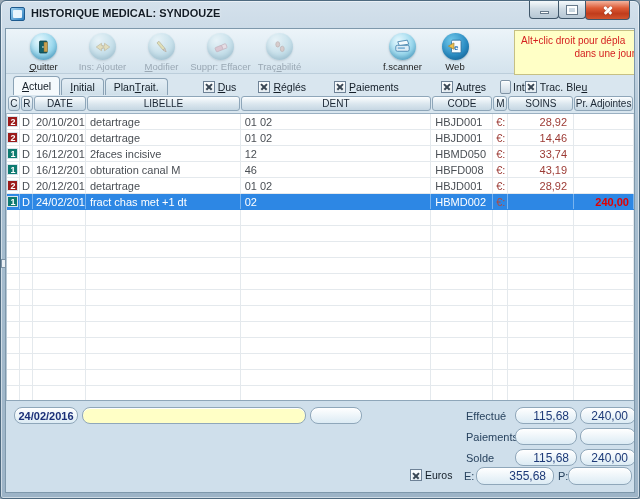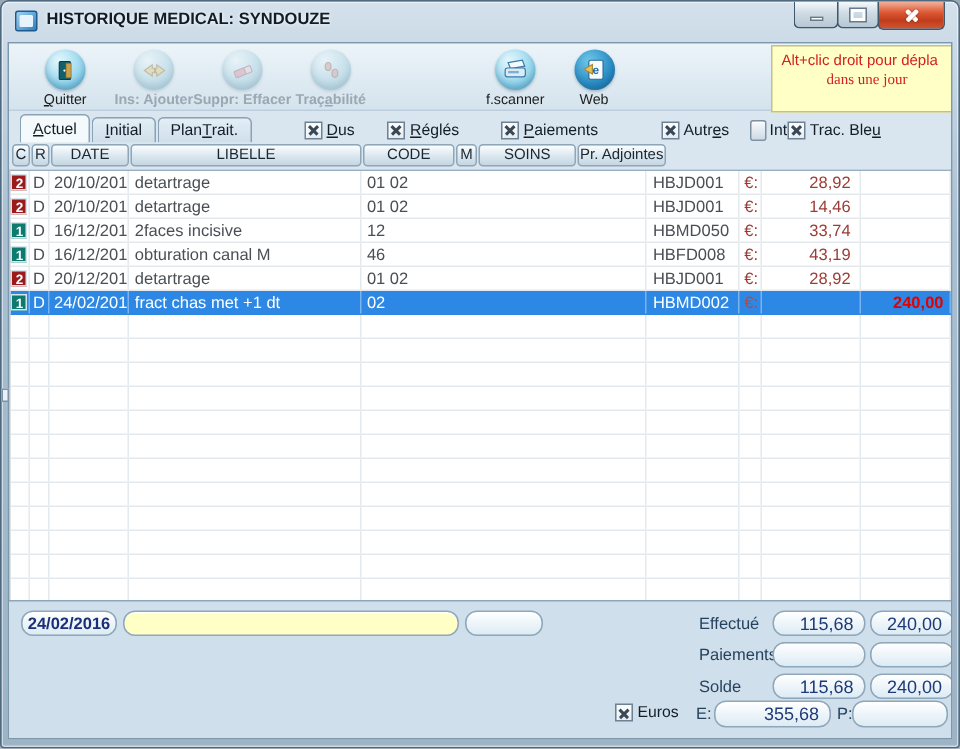--- a/index.html
+++ b/index.html
@@ -32,27 +32,27 @@
   
   .toolbar{height:45px;position:relative;background:linear-gradient(#ecf4f9,#d4e3ed);
     border-bottom:1px solid #bccedb;display:flex;align-items:flex-start;padding:2px 0 0 8px;flex:none;}
   .tbtn{width:59px;display:flex;flex-direction:column;align-items:center;gap:1px;padding-top:2px;flex:none;justify-content:space-between;}
   .tb-circle{width:27px;height:27px;border-radius:50%;display:flex;align-items:center;justify-content:center;
     background:radial-gradient(circle at 35% 28%,#e4f7fd,#9cd9ee 55%,#64b7d8);
     box-shadow:inset 0 -3px 4px rgba(30,100,140,.35),0 1px 2px rgba(50,80,100,.35);}
   .tb-circle.dark{background:radial-gradient(circle at 35% 28%,#6ec6e8,#2a8cc4 60%,#145a90);}
   .tb-label{font-size:9.5px;color:#1c1c1c;white-space:nowrap;}
   .tbtn.disabled .tb-circle{opacity:.5;filter:grayscale(.35);}
-  .tbtn.disabled .tb-label{color:#9aa8b4;font-weight:bold;}
+  .tbtn.disabled .tb-label{color:#9aa8b4;}
   .sp-a{width:64px;flex:none;}
   .tbtn.narrow{width:46px;}
   .note{position:absolute;top:1px;right:-6px;width:126px;height:45px;background:#ffffc6;
     border:1px solid #c6c084;font-size:10px;color:#d41f1f;padding:3px 4px 0 6px;line-height:13px;}
   .note .l1{white-space:nowrap;}
-  .note .l2{text-align:center;white-space:nowrap;font-family:Liberation Serif, serif;}
+  .note .l2{text-align:right;white-space:nowrap;}
   
   .tabbar{height:21px;display:flex;align-items:flex-end;padding-left:7px;flex:none;}
   .tab{height:17px;padding:0 8px;display:flex;align-items:center;font-size:10.5px;color:#141e28;
     background:linear-gradient(#e4eef5,#cfdfe9);border:1px solid #8aa2b5;border-bottom:none;
     border-radius:4px 4px 0 0;margin-right:1px;white-space:nowrap;}
   .tab.active{background:#f4f9fc;height:19px;z-index:2;}
   .filter{display:flex;align-items:center;height:17px;white-space:nowrap;}
   .xbox{width:12px;height:12px;flex:none;background:linear-gradient(#ffffff,#e4ecf1);border:1px solid #6e8296;
     box-shadow:inset 1px 1px 0 #f6fafc;position:relative;margin-right:3px;}
   .xbox.checked::before,.xbox.checked::after{content:"";position:absolute;left:1px;top:4.5px;width:8px;height:1.5px;background:#3a4754;}
@@ -144,20 +144,31 @@
             <svg width="18" height="18" viewBox="0 0 24 24">
               <path d="M3 12 L10 7 V10 H12 V14 H10 V17 Z" fill="#eccf5e" stroke="#a8883a"></path>
               <path d="M21 12 L14 7 V10 H13 V14 H14 V17 Z" fill="#eccf5e" stroke="#a8883a"></path>
             </svg>
           </div>
           <div class="tb-label">Ins: Ajouter</div>
         </div>
         <div class="tbtn disabled">
           <div class="tb-circle">
             <svg width="18" height="18" viewBox="0 0 24 24">
+              <g transform="rotate(-40 12 12)">
+                <rect x="10.4" y="3.5" width="3.4" height="12.5" fill="#ead44e" stroke="#9a8a34"></rect>
+                <path d="M10.4 16 L12.1 20.5 L13.8 16 Z" fill="#e0b090" stroke="#9a7a54"></path>
+              </g>
+            </svg>
+          </div>
+          <div class="tb-label"><u>M</u>odifier</div>
+        </div>
+        <div class="tbtn disabled">
+          <div class="tb-circle">
+            <svg width="18" height="18" viewBox="0 0 24 24">
               <g transform="rotate(-22 12 12)">
                 <rect x="4" y="10" width="10" height="6" rx="1" fill="#e89cb2" stroke="#b87890"></rect>
                 <rect x="13.4" y="10" width="6" height="6" rx="1" fill="#f4cdd9" stroke="#b87890"></rect>
               </g>
             </svg>
           </div>
           <div class="tb-label">Suppr: Effacer</div>
         </div>
         <div class="tbtn disabled">
           <div class="tb-circle">
@@ -223,20 +234,21 @@
           <span class="xbox checked"></span>
           <span class="flabel">Trac. Ble<u>u</u></span>
         </label>
       </div>
 
     <div class="thead" id="thead">
         <div class="hdr" style="width: 12px;">C</div>
         <div class="hdr" style="width: 12px;">R</div>
         <div class="hdr" style="width: 52px;">DATE</div>
         <div class="hdr" style="width: 154px;">LIBELLE</div>
+        <div class="hdr" style="width: 190px;">DENT</div>
         <div class="hdr" style="width: 61px;">CODE</div>
         <div class="hdr" style="width: 14px;">M</div>
         <div class="hdr" style="width: 65px;">SOINS</div>
         <div class="hdr" style="width: 59px;">Pr. Adjointes</div>
       </div>
     <div class="tbody" id="tbody">
         <div class="trow">
           <div class="cell w-c">
             <span class="badge red">2</span>
           </div>

